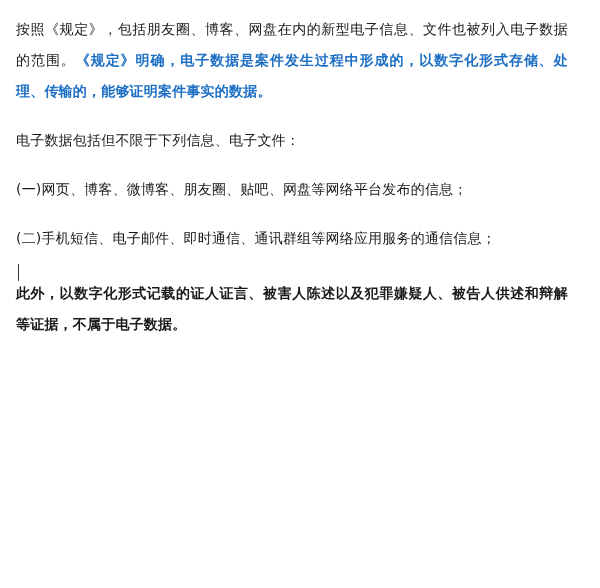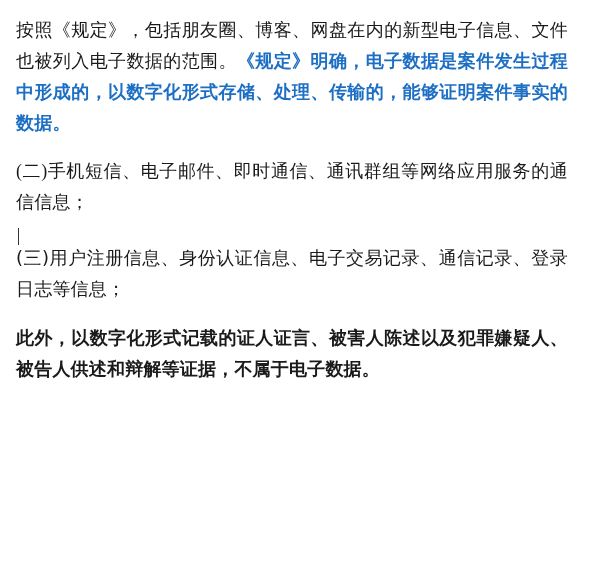--- a/index.html
+++ b/index.html
@@ -15,31 +15,30 @@
   }
   .page {
     position: relative;
     width: 600px;
     height: 588px;
     box-sizing: border-box;
     padding: 14px 16px 10px 16px;
     background: #ffffff;
   }
   .para {
-    font-size: 18px;
+    font-size: 14px;
     line-height: 31px;
     color: #1a1a1a;
     letter-spacing: 0.2px;
     text-align: justify;
     margin: 0 16px 18px 0;
     word-break: break-all;
   }
   .para.tight {
     margin-bottom: 16px;
-    font-family: Liberation Serif, serif;
   }
   .para:last-child {
     margin-bottom: 0;
     font-weight: bold;
   }
   .hl {
     color: #1d6fc4;
     font-weight: bold;
   }
   .caret {
@@ -52,30 +51,33 @@
 </style>
 </head>
 <body>
 
 <div class="page">
 
   <p class="para">
     <span>按照《规定》，包括朋友圈、博客、网盘在内的新型电子信息、文件也被列入电子数据的范围。</span><span class="hl">《规定》明确，电子数据是案件发生过程中形成的，以数字化形式存储、处理、传输的，能够证明案件事实的数据。</span>
   </p>
 
+  <p class="para">
+    <span>电子数据包括但不限于下列信息、电子文件：</span>
+  </p>
 
+  <p class="para">
+    <span>(一)网页、博客、微博客、朋友圈、贴吧、网盘等网络平台发布的信息；</span>
+  </p>
 
   <p class="para tight">
     <span>(二)手机短信、电子邮件、即时通信、通讯群组等网络应用服务的通信信息；</span>
   </p>
 
   <span class="caret"></span>
 
-  <p class="para">
-    <span>(三)用户注册信息、身份认证信息、电子交易记录、通信记录、登录日志等信息；</span>
-  </p>
 
 
   <p class="para">
     <span>此外，以数字化形式记载的证人证言、被害人陈述以及犯罪嫌疑人、被告人供述和辩解等证据，不属于电子数据。</span>
   </p>
 
 </div>
 
 </body></html>

